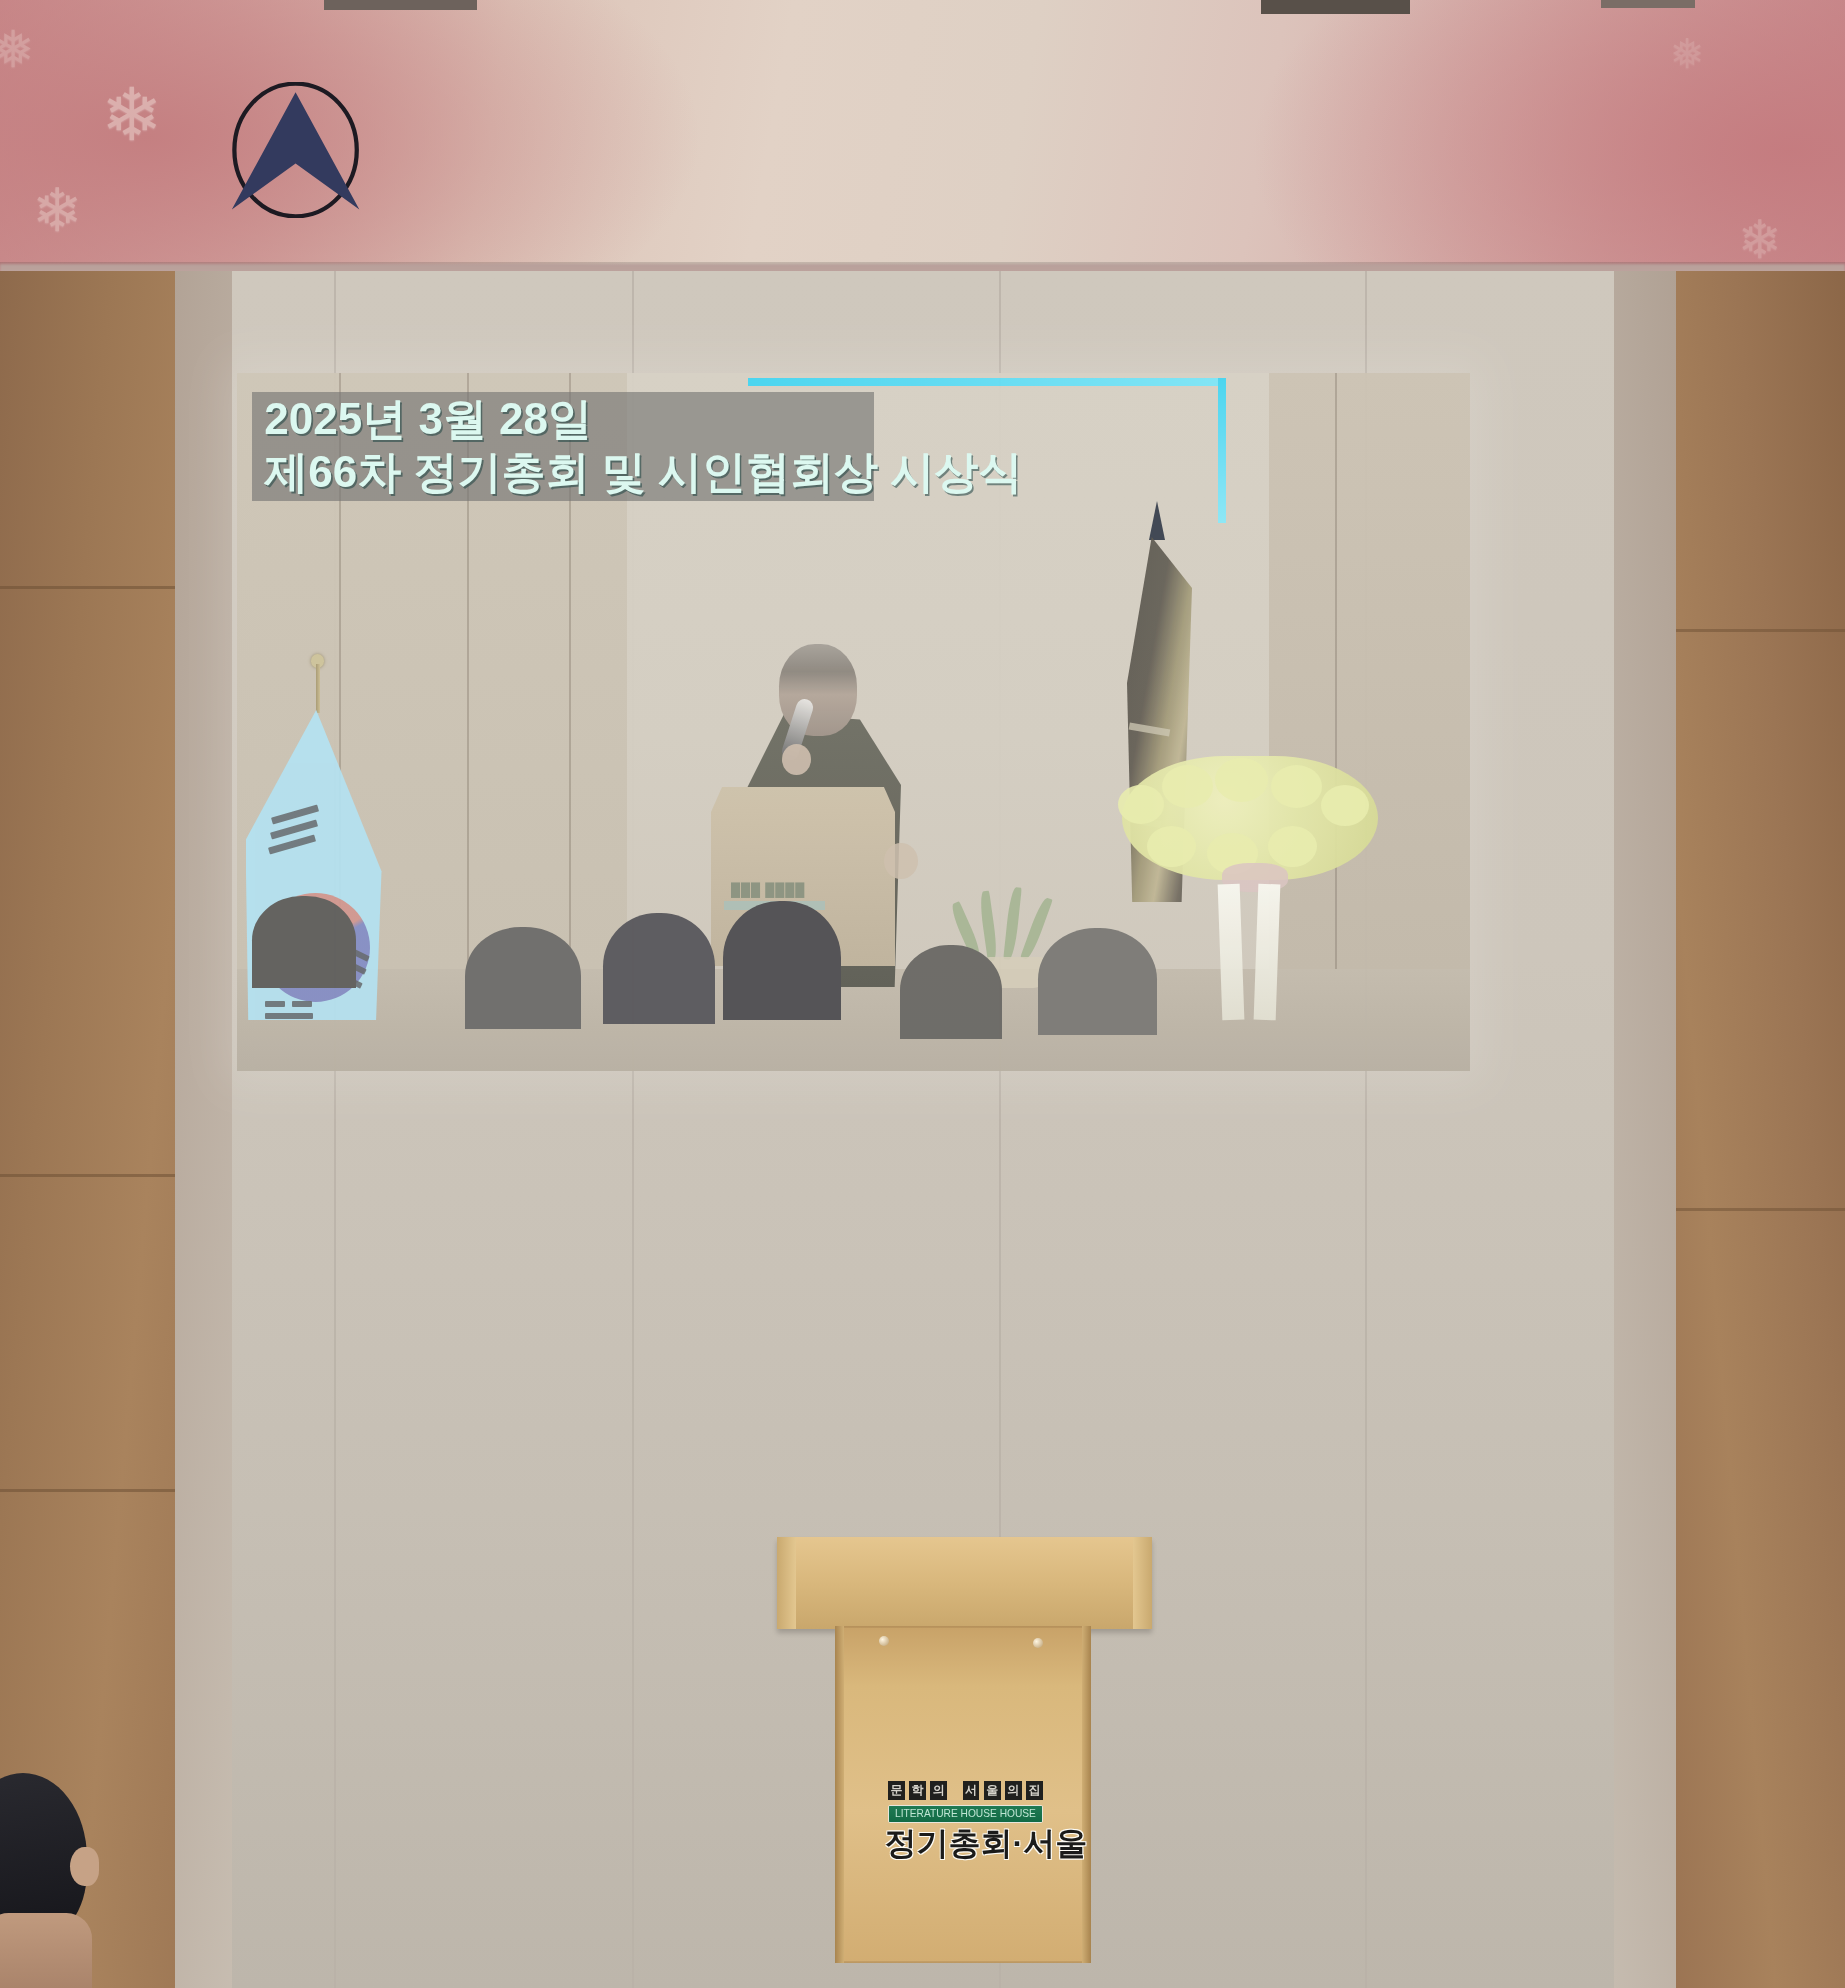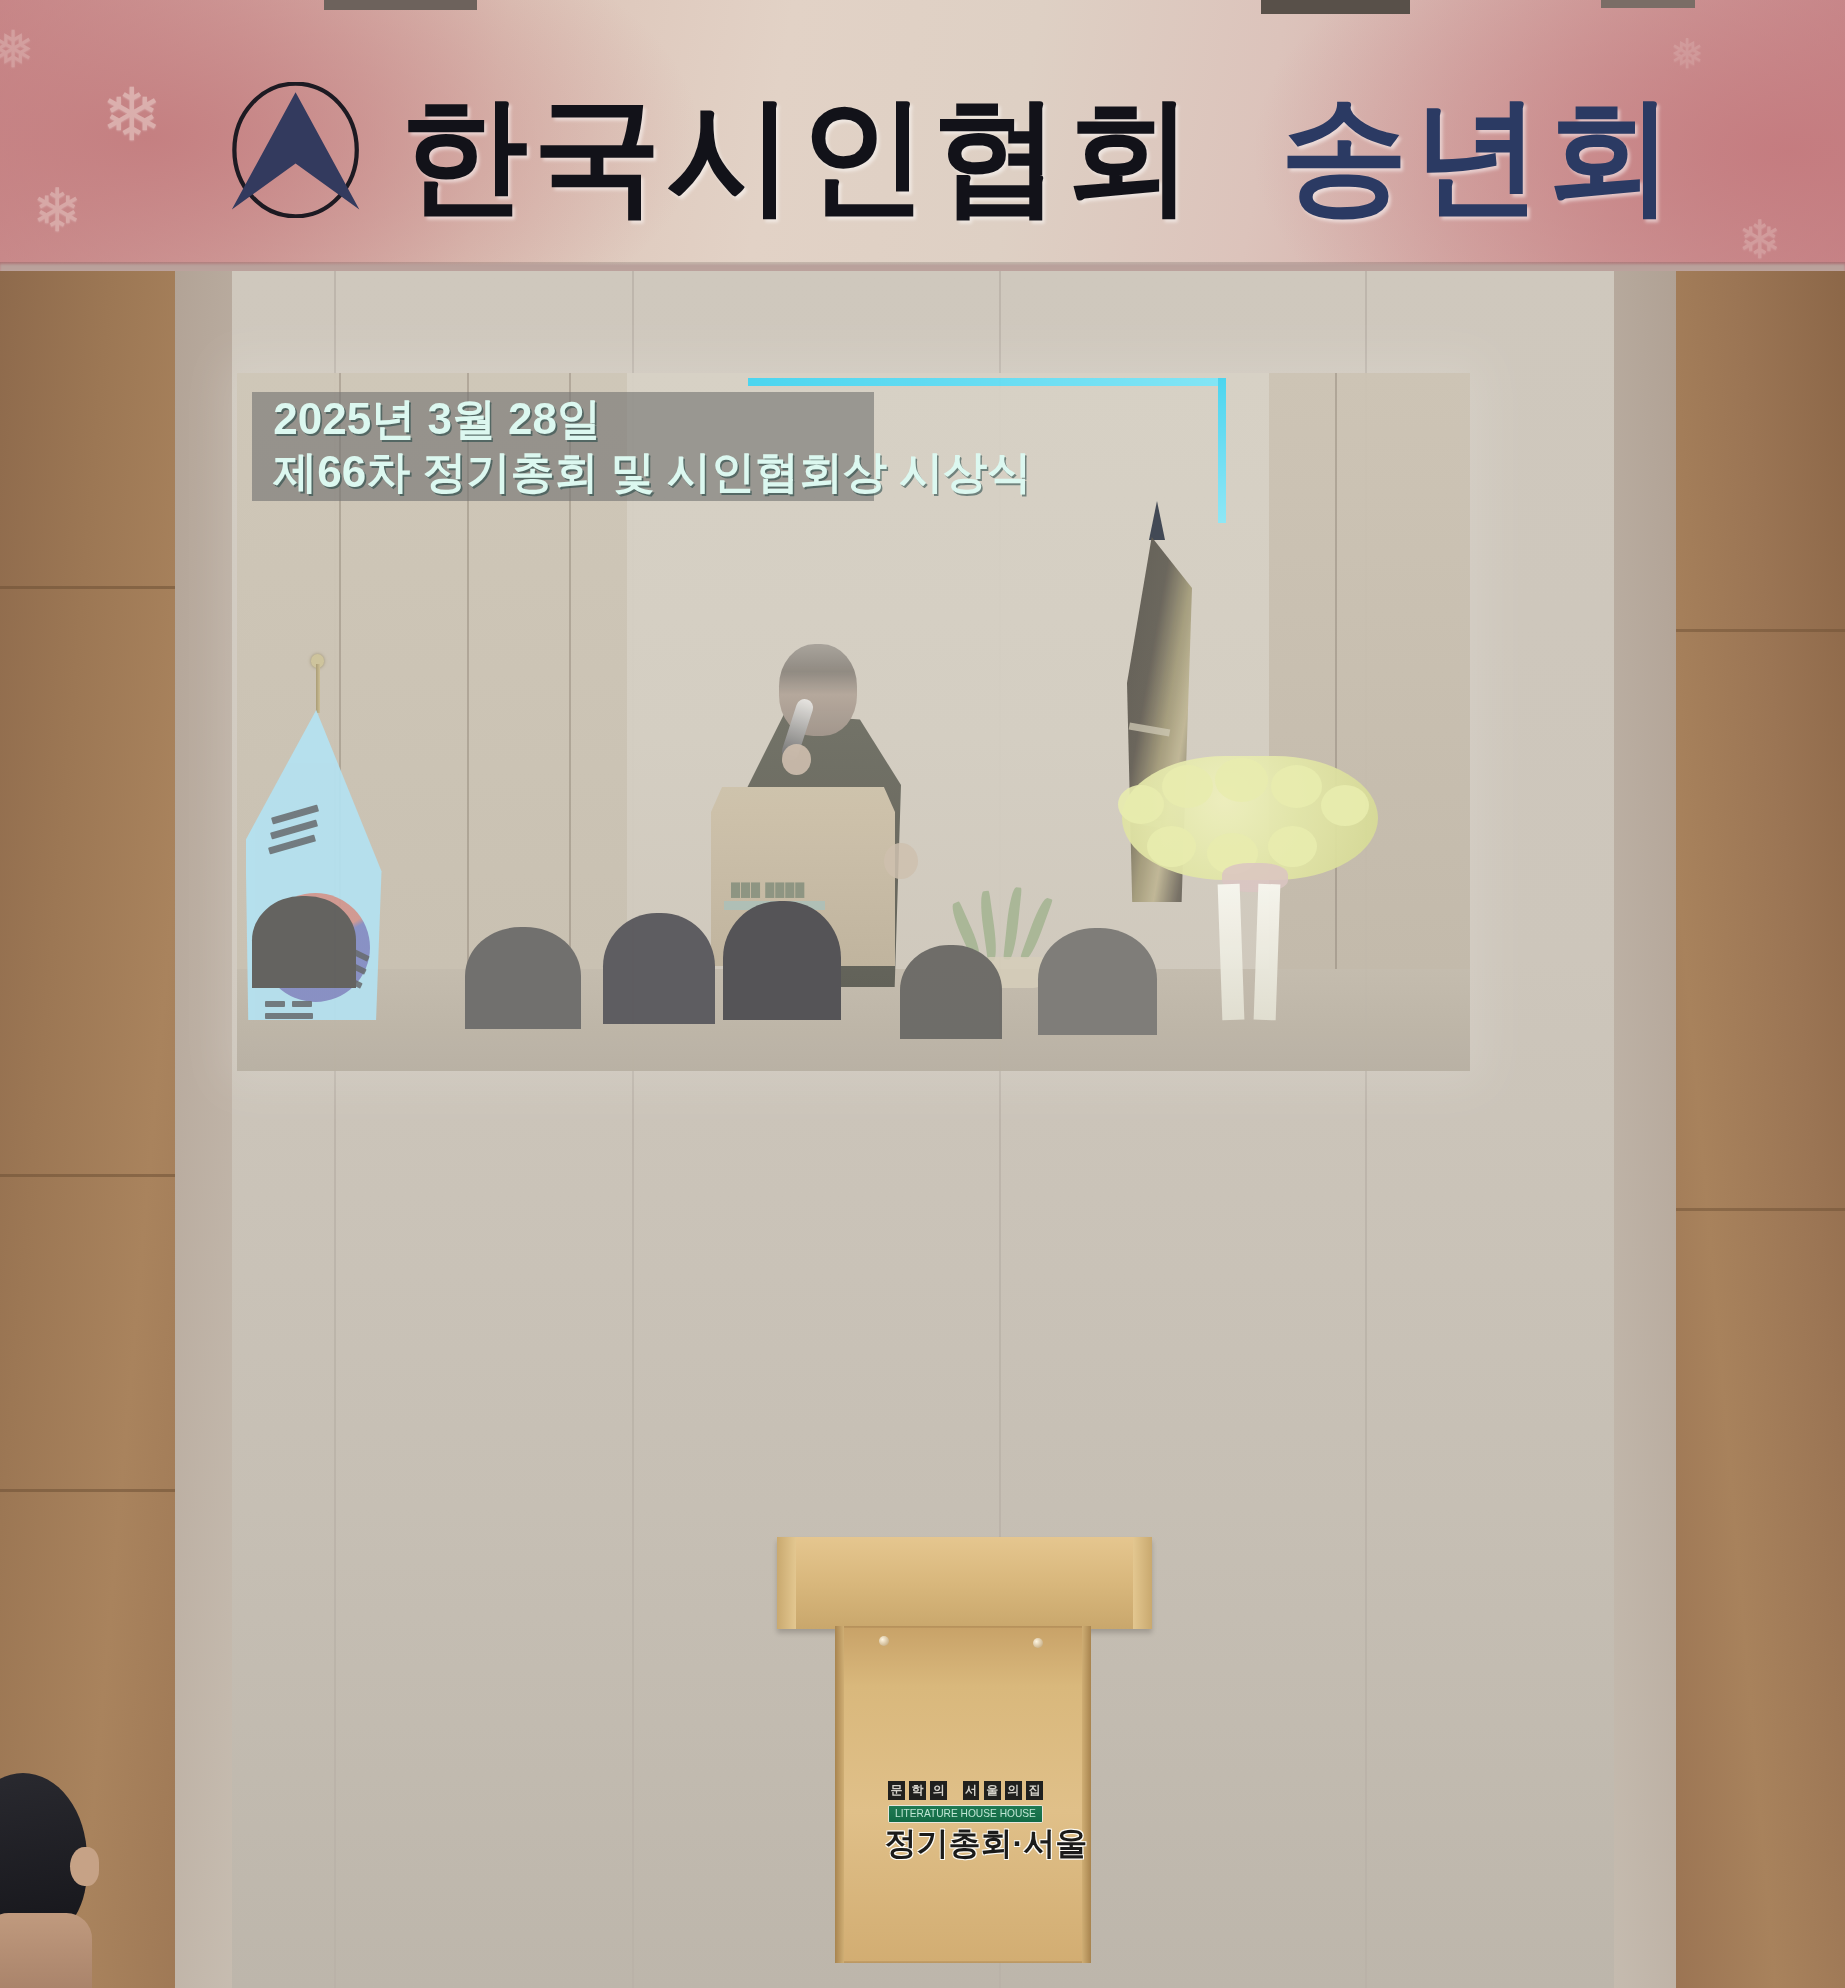--- a/index.html
+++ b/index.html
@@ -145,21 +145,21 @@
     background:linear-gradient(180deg,#c4bcae,#b9b1a3);
   }
 
   
   .capBox{
     position:absolute; left:15.3px; top:19px; width:622px; height:109px;
     background:rgba(112,112,110,.62);
   }
   .capLine{
     color:#ddfbf3; font-weight:bold; font-size:44px; line-height:53px;
-    white-space:nowrap; padding-left:21px;
+    white-space:nowrap; padding-left:12px;
     text-shadow:1.7px 1.7px 0 rgba(20,60,60,.55);
   }
   .capRule{
     position:absolute; left:511px; top:5.1px; width:477px; height:7.7px;
     background:linear-gradient(90deg,#46d6f2,#7fe7f8);
   }
   .capRuleV{
     position:absolute; left:981px; top:5.1px; width:7.7px; height:145px;
     background:linear-gradient(180deg,#46d6f2,#8ce9f9);
   }
@@ -360,23 +360,20 @@
     <div class="flake f5">❅</div>
 
 
     <div class="logoMark">
       <svg viewBox="0 0 195 160" xmlns="http://www.w3.org/2000/svg">
         <ellipse cx="97" cy="80" rx="72" ry="78" fill="none" stroke="#1d1a22" stroke-width="5"></ellipse>
         <path d="M97 12 L172 150 L97 96 L22 150 Z" fill="#333a5e"></path>
       </svg>
     </div>
 
-    <div class="bannerMain">
-      <span>한국시인협회</span><span>&nbsp;&nbsp;</span><span class="blue">송년회</span>
-    </div>
 
     <div class="bannerEdge"></div>
   </div>
 
   <div class="room">
     <div class="ceilShade"></div>
 
     <div class="woodL">
       <div class="woodLseam" style="top:315px"></div>
       <div class="woodLseam" style="top:903px"></div>

